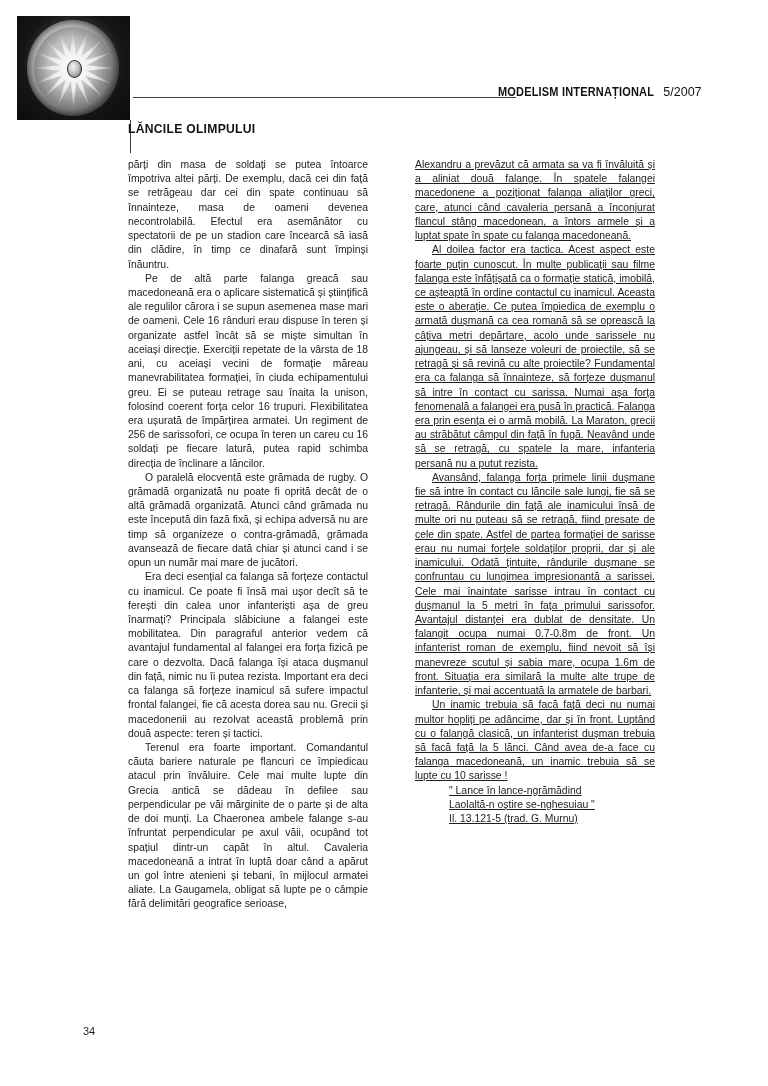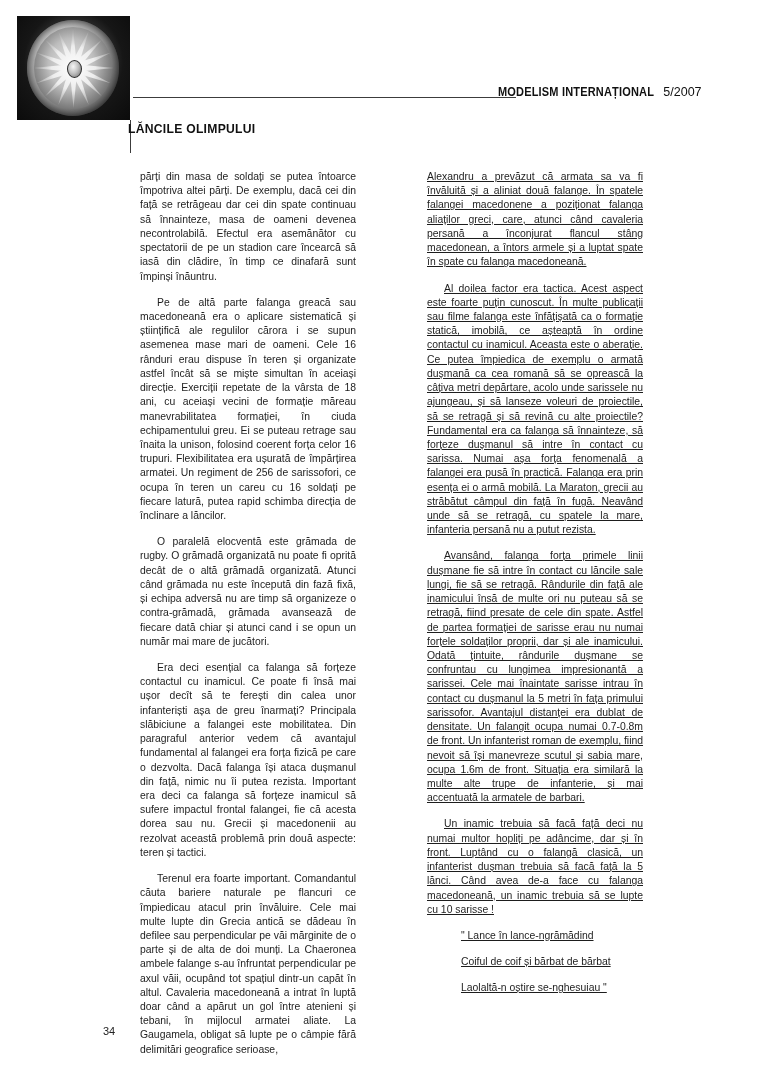--- a/index.html
+++ b/index.html
@@ -140,40 +140,39 @@
     line-height: 14.22px;
     text-align: justify;
     text-justify: inter-word;
     color: #1d1d1d;
     -webkit-font-smoothing: none;
   }
   .col-left  { left: 128px; }
   .col-right { left: 415px; text-decoration: underline; }
 
   .col p {
-    margin: 12px;
+    margin: 0;
     text-indent: 17px;
   }
   .col p.noindent { text-indent: 0; }
 
   .verse {
     margin: 0;
     text-indent: 0;
     text-align: left;
     padding-left: 17px;
   }
 
   
   .folio {
     position: absolute;
     left: 83px;
     top: 1025px;
     font-size: 11px;
     color: #222;
-    margin-left: 20px;
   }
 </style>
 </head>
 <body>
 
 <div class="masthead">
 
   <div class="emblem">
     <div class="emblem-disc">
       <div class="emblem-inner">
@@ -217,19 +216,19 @@
     <p>Era deci esențial ca falanga să forțeze contactul cu inamicul. Ce poate fi însă mai ușor decît să te ferești din calea unor infanteriști așa de greu înarmați? Principala slăbiciune a falangei este mobilitatea. Din paragraful anterior vedem că avantajul fundamental al falangei era forța fizică pe care o dezvolta. Dacă falanga își ataca dușmanul din față, nimic nu îi putea rezista. Important era deci ca falanga să forțeze inamicul să sufere impactul frontal falangei, fie că acesta dorea sau nu. Grecii și macedonenii au rezolvat această problemă prin două aspecte: teren și tactici.</p>
     <p>Terenul era foarte important. Comandantul căuta bariere naturale pe flancuri ce împiedicau atacul prin învăluire. Cele mai multe lupte din Grecia antică se dădeau în defilee sau perpendicular pe văi mărginite de o parte și de alta de doi munți. La Chaeronea ambele falange s-au înfruntat perpendicular pe axul văii, ocupând tot spațiul dintr-un capăt în altul. Cavaleria macedoneană a intrat în luptă doar când a apărut un gol între atenieni și tebani, în mijlocul armatei aliate. La Gaugamela, obligat să lupte pe o câmpie fără delimitări geografice serioase,</p>
   </div>
 
   <div class="col col-right">
     <p class="noindent">Alexandru a prevăzut că armata sa va fi învăluită și a aliniat două falange. În spatele falangei macedonene a poziționat falanga aliaților greci, care, atunci când cavaleria persană a înconjurat flancul stâng macedonean, a întors armele și a luptat spate în spate cu falanga macedoneană.</p>
     <p>Al doilea factor era tactica. Acest aspect este foarte puțin cunoscut. În multe publicații sau filme falanga este înfățișată ca o formație statică, imobilă, ce așteaptă în ordine contactul cu inamicul. Aceasta este o aberație. Ce putea împiedica de exemplu o armată dușmană ca cea romană să se oprească la câțiva metri depărtare, acolo unde sarissele nu ajungeau, și să lanseze voleuri de proiectile, să se retragă și să revină cu alte proiectile? Fundamental era ca falanga să înnainteze, să forțeze dușmanul să intre în contact cu sarissa. Numai așa forța fenomenală a falangei era pusă în practică. Falanga era prin esența ei o armă mobilă. La Maraton, grecii au străbătut câmpul din față în fugă. Neavând unde să se retragă, cu spatele la mare, infanteria persană nu a putut rezista.</p>
     <p>Avansând, falanga forța primele linii dușmane fie să intre în contact cu lăncile sale lungi, fie să se retragă. Rândurile din față ale inamicului însă de multe ori nu puteau să se retragă, fiind presate de cele din spate. Astfel de partea formației de sarisse erau nu  numai forțele soldaților proprii, dar și ale inamicului. Odată țintuite, rândurile dușmane se confruntau cu lungimea impresionantă a sarissei. Cele mai înaintate sarisse intrau în contact cu dușmanul la 5 metri în fața primului sarissofor. Avantajul distanței era dublat de densitate. Un falangit ocupa numai 0.7-0.8m de front. Un infanterist roman de exemplu, fiind nevoit să își manevreze scutul și sabia mare, ocupa 1.6m de front. Situația era similară la multe alte trupe de infanterie, și mai accentuată la armatele de barbari.</p>
     <p>Un inamic trebuia să facă față deci nu numai multor hopliți pe adâncime, dar și în front. Luptând cu o falangă clasică, un infanterist dușman trebuia să facă față la 5 lănci. Când avea de-a face cu falanga macedoneană, un inamic trebuia să se lupte cu 10 sarisse !</p>
     <p class="verse">" Lance în lance-ngrămădind</p>
-    <p class="verse">Coiful de coif și bărbat de bărbat</p>
     <p class="verse">Laolaltă-n oștire se-nghesuiau "</p>
+    <p class="verse">Il. 13.121-5 (trad. G. Murnu)</p>
   </div>
 
 </div>
 
 <div class="folio">34</div>
 
 </body></html>

